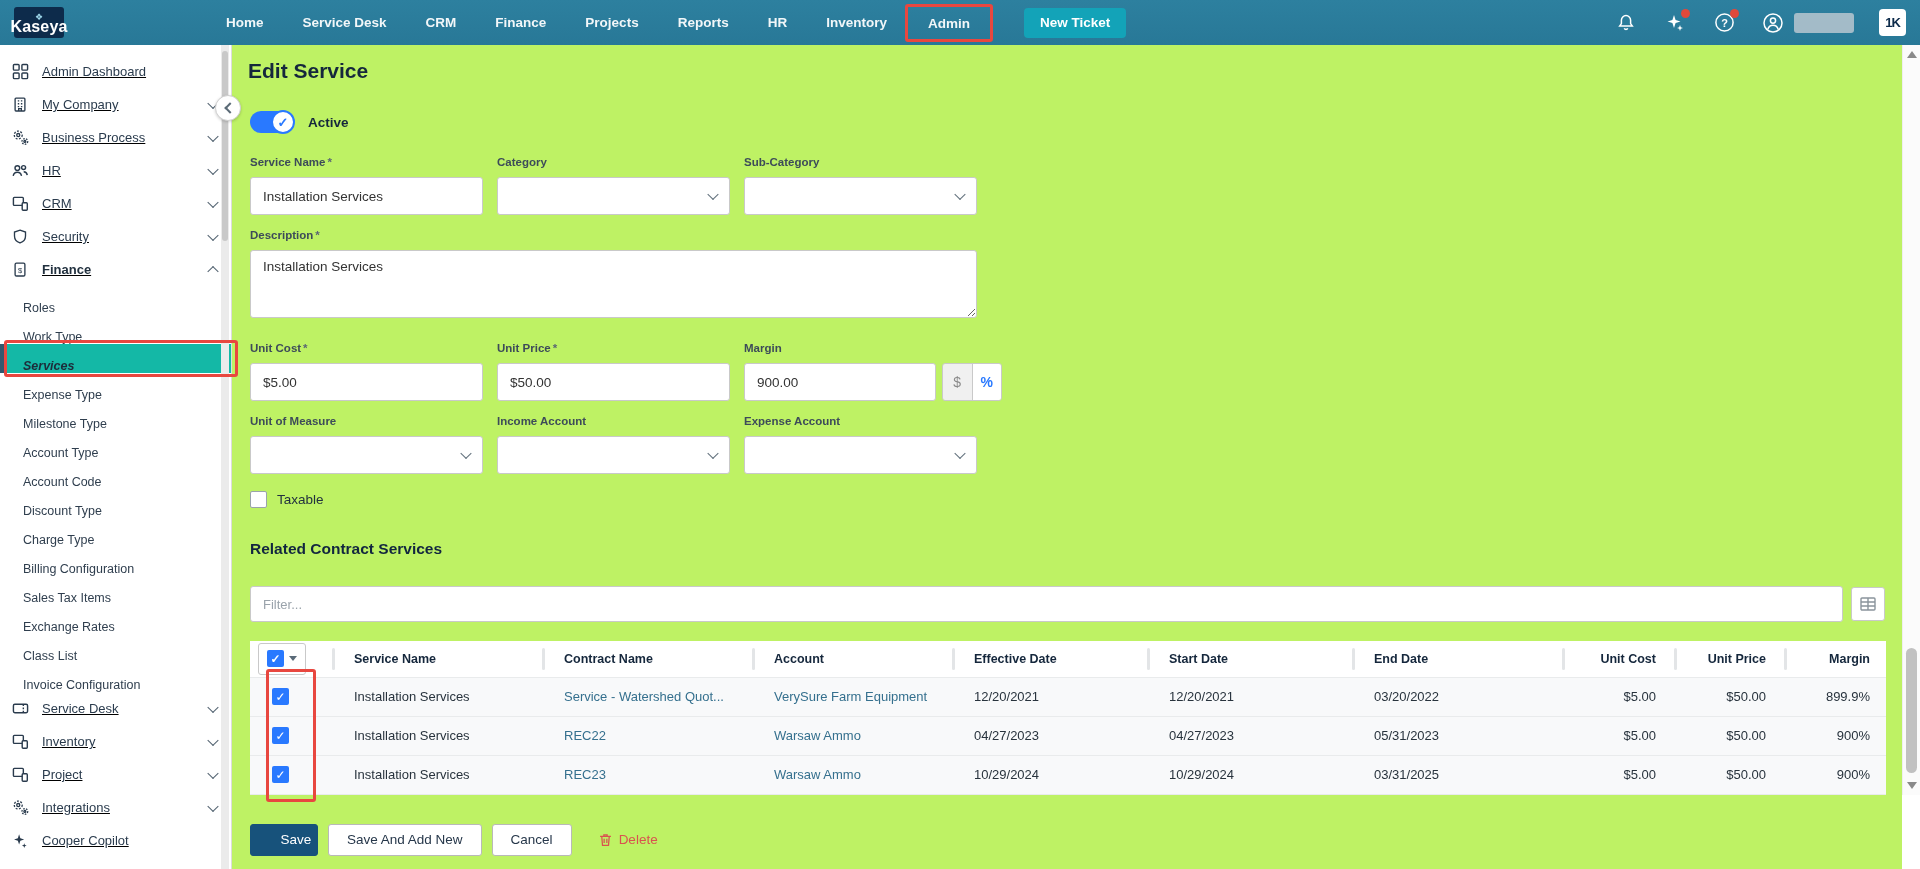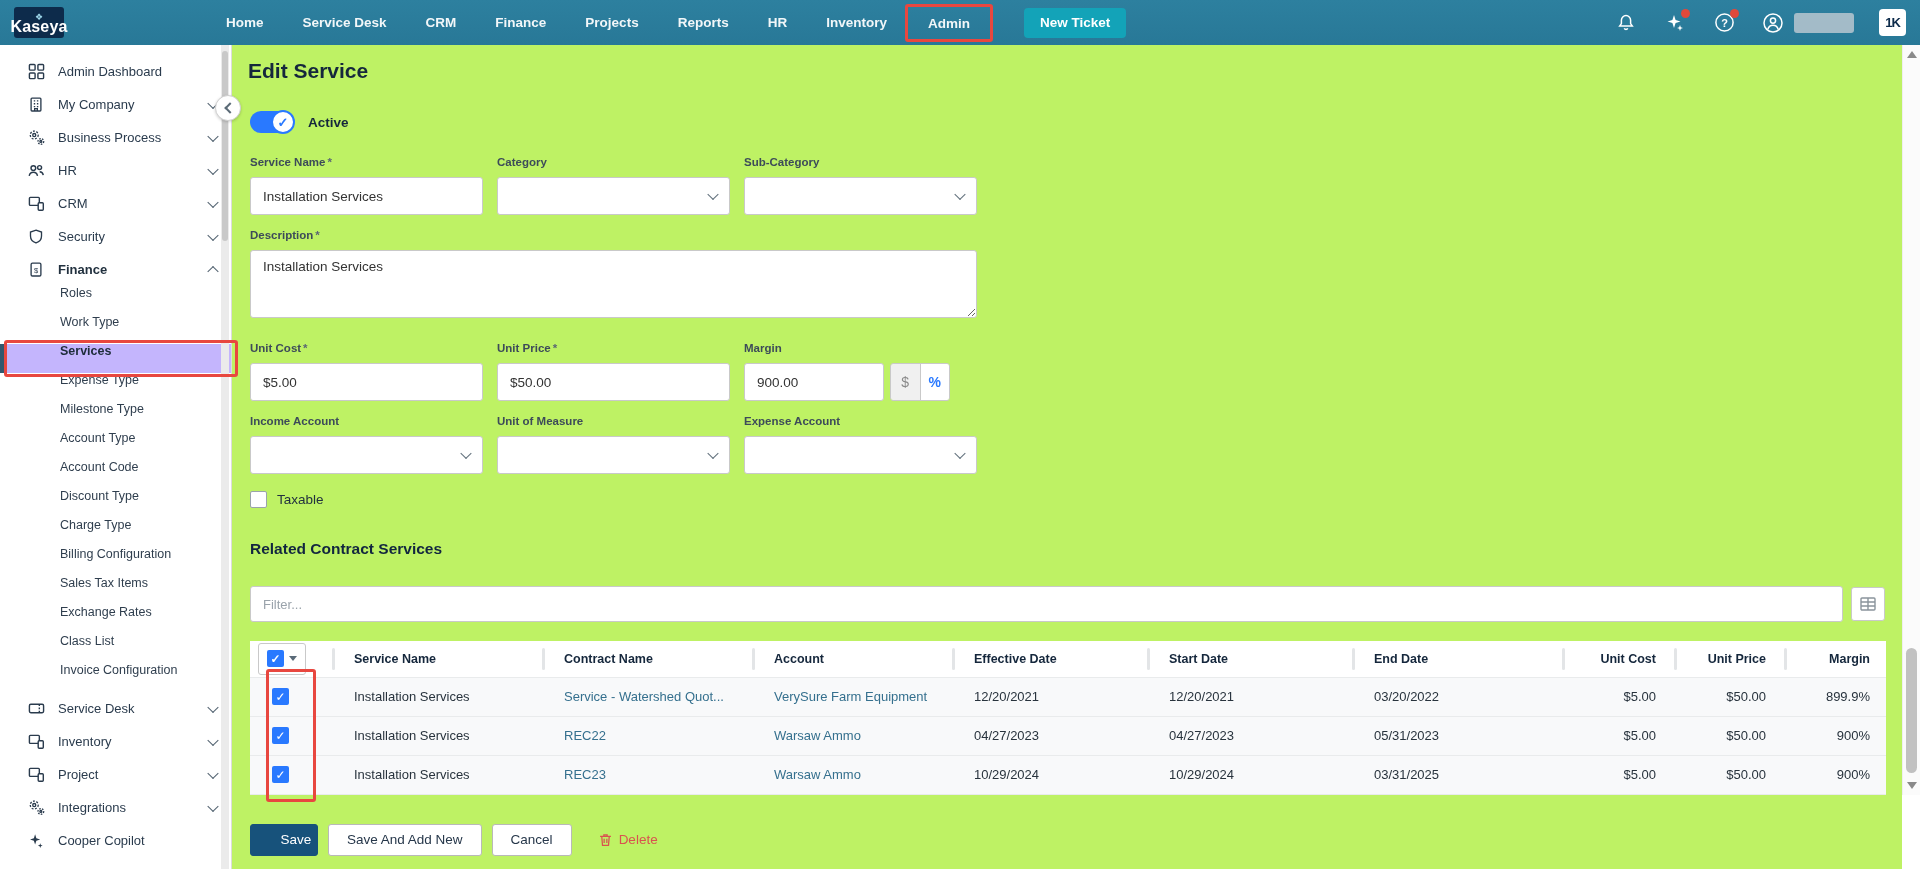--- a/index.html
+++ b/index.html
@@ -26,27 +26,27 @@
   .nav-ic { position:relative; width:24px; height:24px; display:flex; align-items:center; justify-content:center; cursor:pointer; }
   .nav-ic svg { display:block; }
   .reddot { position:absolute; top:-2px; right:-3px; width:9px; height:9px; border-radius:50%; background:#e0493b; }
   .redacted { width:60px; height:20px; border-radius:3px; background:#b9c7d0; opacity:.85; margin-left:-16px; }
   .kbox { width:27px; height:27px; background:#fff; border-radius:4px; display:flex; align-items:center;
     justify-content:center; color:#0d2b4b; font-weight:800; font-size:13px; letter-spacing:-1px; cursor:pointer; }
 
   
   .sidebar { position:absolute; left:0; top:45px; width:232px; height:824px; background:#fff;
     border-right:1px solid #dcdcdc; padding-top:10px; }
-  .sb-item { position:relative; height:33px; display:flex; align-items:center; padding-left:26px; cursor:pointer; }
+  .sb-item { position:relative; height:33px; display:flex; align-items:center; padding-left:10px; cursor:pointer;text-decoration:underline; }
   .sb-item .ic { width:20px; height:18px; margin-right:12px; display:flex; align-items:center; justify-content:center; }
   .sb-item .lbl { font-size:13px; color:#2a3b4d; }
   .sb-item.bold .lbl { font-weight:bold; color:#22313f; }
-  .sb-sub { position:relative; height:29px; display:flex; align-items:flex-start; padding-left:60px; cursor:pointer; }
+  .sb-sub { position:relative; height:29px; display:flex; align-items:flex-end; padding-left:23px; cursor:pointer; }
   .sb-sub .lbl { font-size:12.5px; color:#2f3e4e; }
-  .sb-sub.active { background:#c4b5fd; }
+  .sb-sub.active { background:#14b8a6;font-style:italic; }
   .sb-sub.active::before { content:""; position:absolute; left:0; top:0; bottom:0; width:5px; background:#32586e; }
   .sb-sub.active .lbl { font-weight:bold; color:#1d2c3a; }
   .sb-sub.active .annotation { left:4px; right:-7px; top:-4px; bottom:-4px; z-index:5; }
   .chev { position:absolute; right:14px; top:50%; width:8px; height:8px; border-right:1.6px solid #51616f;
     border-bottom:1.6px solid #51616f; transform:translateY(-70%) rotate(45deg); }
   .chev.up { transform:translateY(-30%) rotate(225deg); }
   .sb-scroll { position:absolute; right:2px; top:0; width:8px; height:100%; background:#ebebeb; }
   .sb-scroll .thumb { position:absolute; left:1px; top:6px; width:6px; height:190px; background:#c9c9c9; border-radius:3px; }
   .collapse-btn { position:absolute; left:215px; top:95px; width:26px; height:26px; border-radius:50%;
     background:#fff; border:1px solid #cfcfcf; box-shadow:0 1px 3px rgba(0,0,0,.18); z-index:10;
@@ -70,21 +70,21 @@
   .flabel .req { color:#5a6673; margin-left:2px; }
   .finput { margin-top:7px; height:38px; width:100%; border:1px solid #c9c9c9; border-radius:3px;
     padding:0 12px; font-size:13.5px; color:#333; font-family:"Liberation Sans",sans-serif; background:#fff; }
   .fselect { position:relative; margin-top:7px; height:38px; border:1px solid #c9c9c9; border-radius:3px; background:#fff; cursor:pointer; }
   .fselect .chev { right:12px; border-color:#5f6e7a; }
   .row1 { margin-top:22px; } .row2 { margin-top:20px;align-items:center; } .row3 { margin-top:14px; }
   .desc-wrap { margin:14px 0 0 18px; width:727px; }
   .desc-area { margin-top:7px; width:727px; height:68px; border:1px solid #c9c9c9; border-radius:3px;
     padding:8px 12px; font-size:13.5px; color:#333; font-family:"Liberation Sans",sans-serif; resize:both; }
   .margin-col { display:flex; gap:6px; width:233px; }
-  .margin-col .finput { width:140px; }
+  .margin-col .finput { width:192px; }
   .dp-group { margin-top:7px; display:flex; width:60px; height:38px; border:1px solid #c9c9c9; border-radius:3px; overflow:hidden; }
   .dp-group .dp { width:30px; display:flex; align-items:center; justify-content:center; font-size:14px;
     color:#8a8a8a; background:#f0f0f0; border-right:1px solid #c9c9c9; cursor:pointer; }
   .dp-group .pc { width:29px; display:flex; align-items:center; justify-content:center; font-size:14px;
     color:#2979ff; background:#fff; cursor:pointer; font-weight:bold; }
   .taxable-row { margin:16px 0 0 18px; display:flex; align-items:center; gap:10px; height:18px; }
   .cbx-empty { width:17px; height:17px; border:1.5px solid #9aa3ab; border-radius:2px; background:#fff; cursor:pointer; }
   .taxable-lbl { font-size:13.5px; color:#22313f; }
 
   h2.section-title { margin:32px 0 0 18px; font-size:15.5px; font-weight:bold; color:#12263f; }
@@ -418,27 +418,27 @@
           <div class="dp-group">
             <span class="dp">$</span>
             <span class="pc">%</span>
           </div>
         </div>
       </div>
     </div>
 
     <div class="frow row3">
       <div class="fcol">
-        <div class="flabel">Income Account</div>
+        <div class="flabel">Unit of Measure</div>
         <div class="fselect">
             <span class="chev"></span>
           </div>
       </div>
       <div class="fcol">
-        <div class="flabel">Unit of Measure</div>
+        <div class="flabel">Income Account</div>
         <div class="fselect">
             <span class="chev"></span>
           </div>
       </div>
       <div class="fcol">
         <div class="flabel">Expense Account</div>
         <div class="fselect">
             <span class="chev"></span>
           </div>
       </div>

